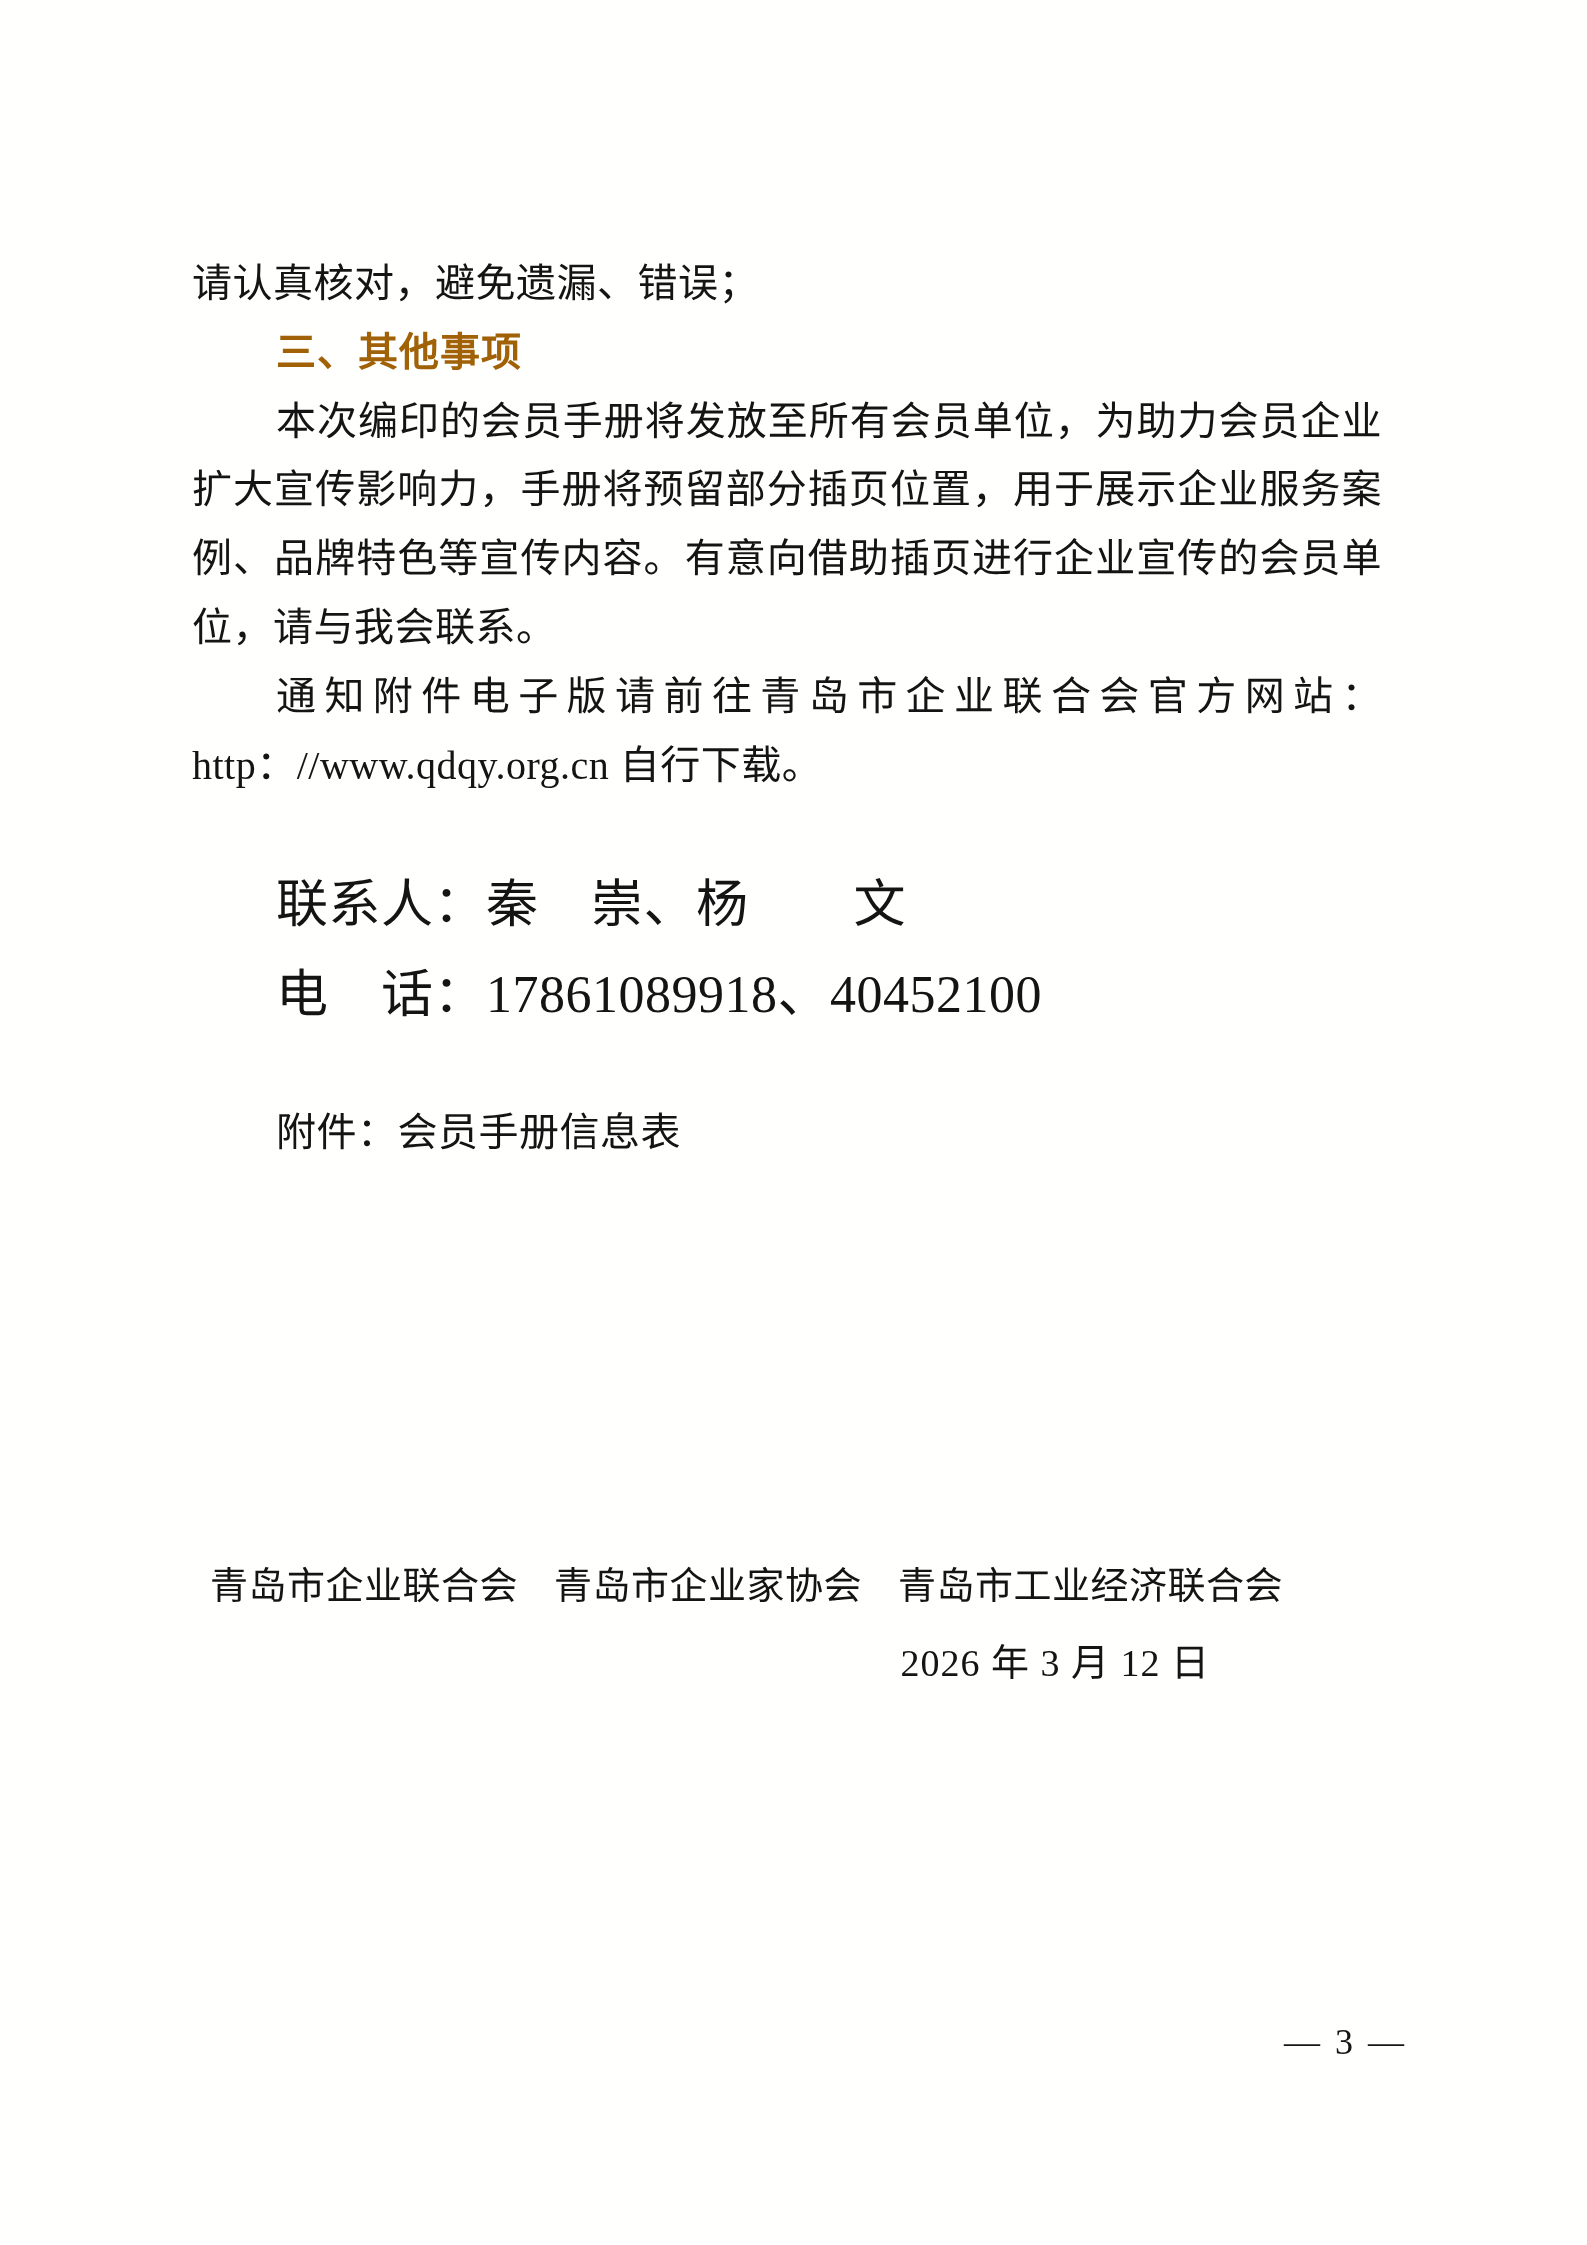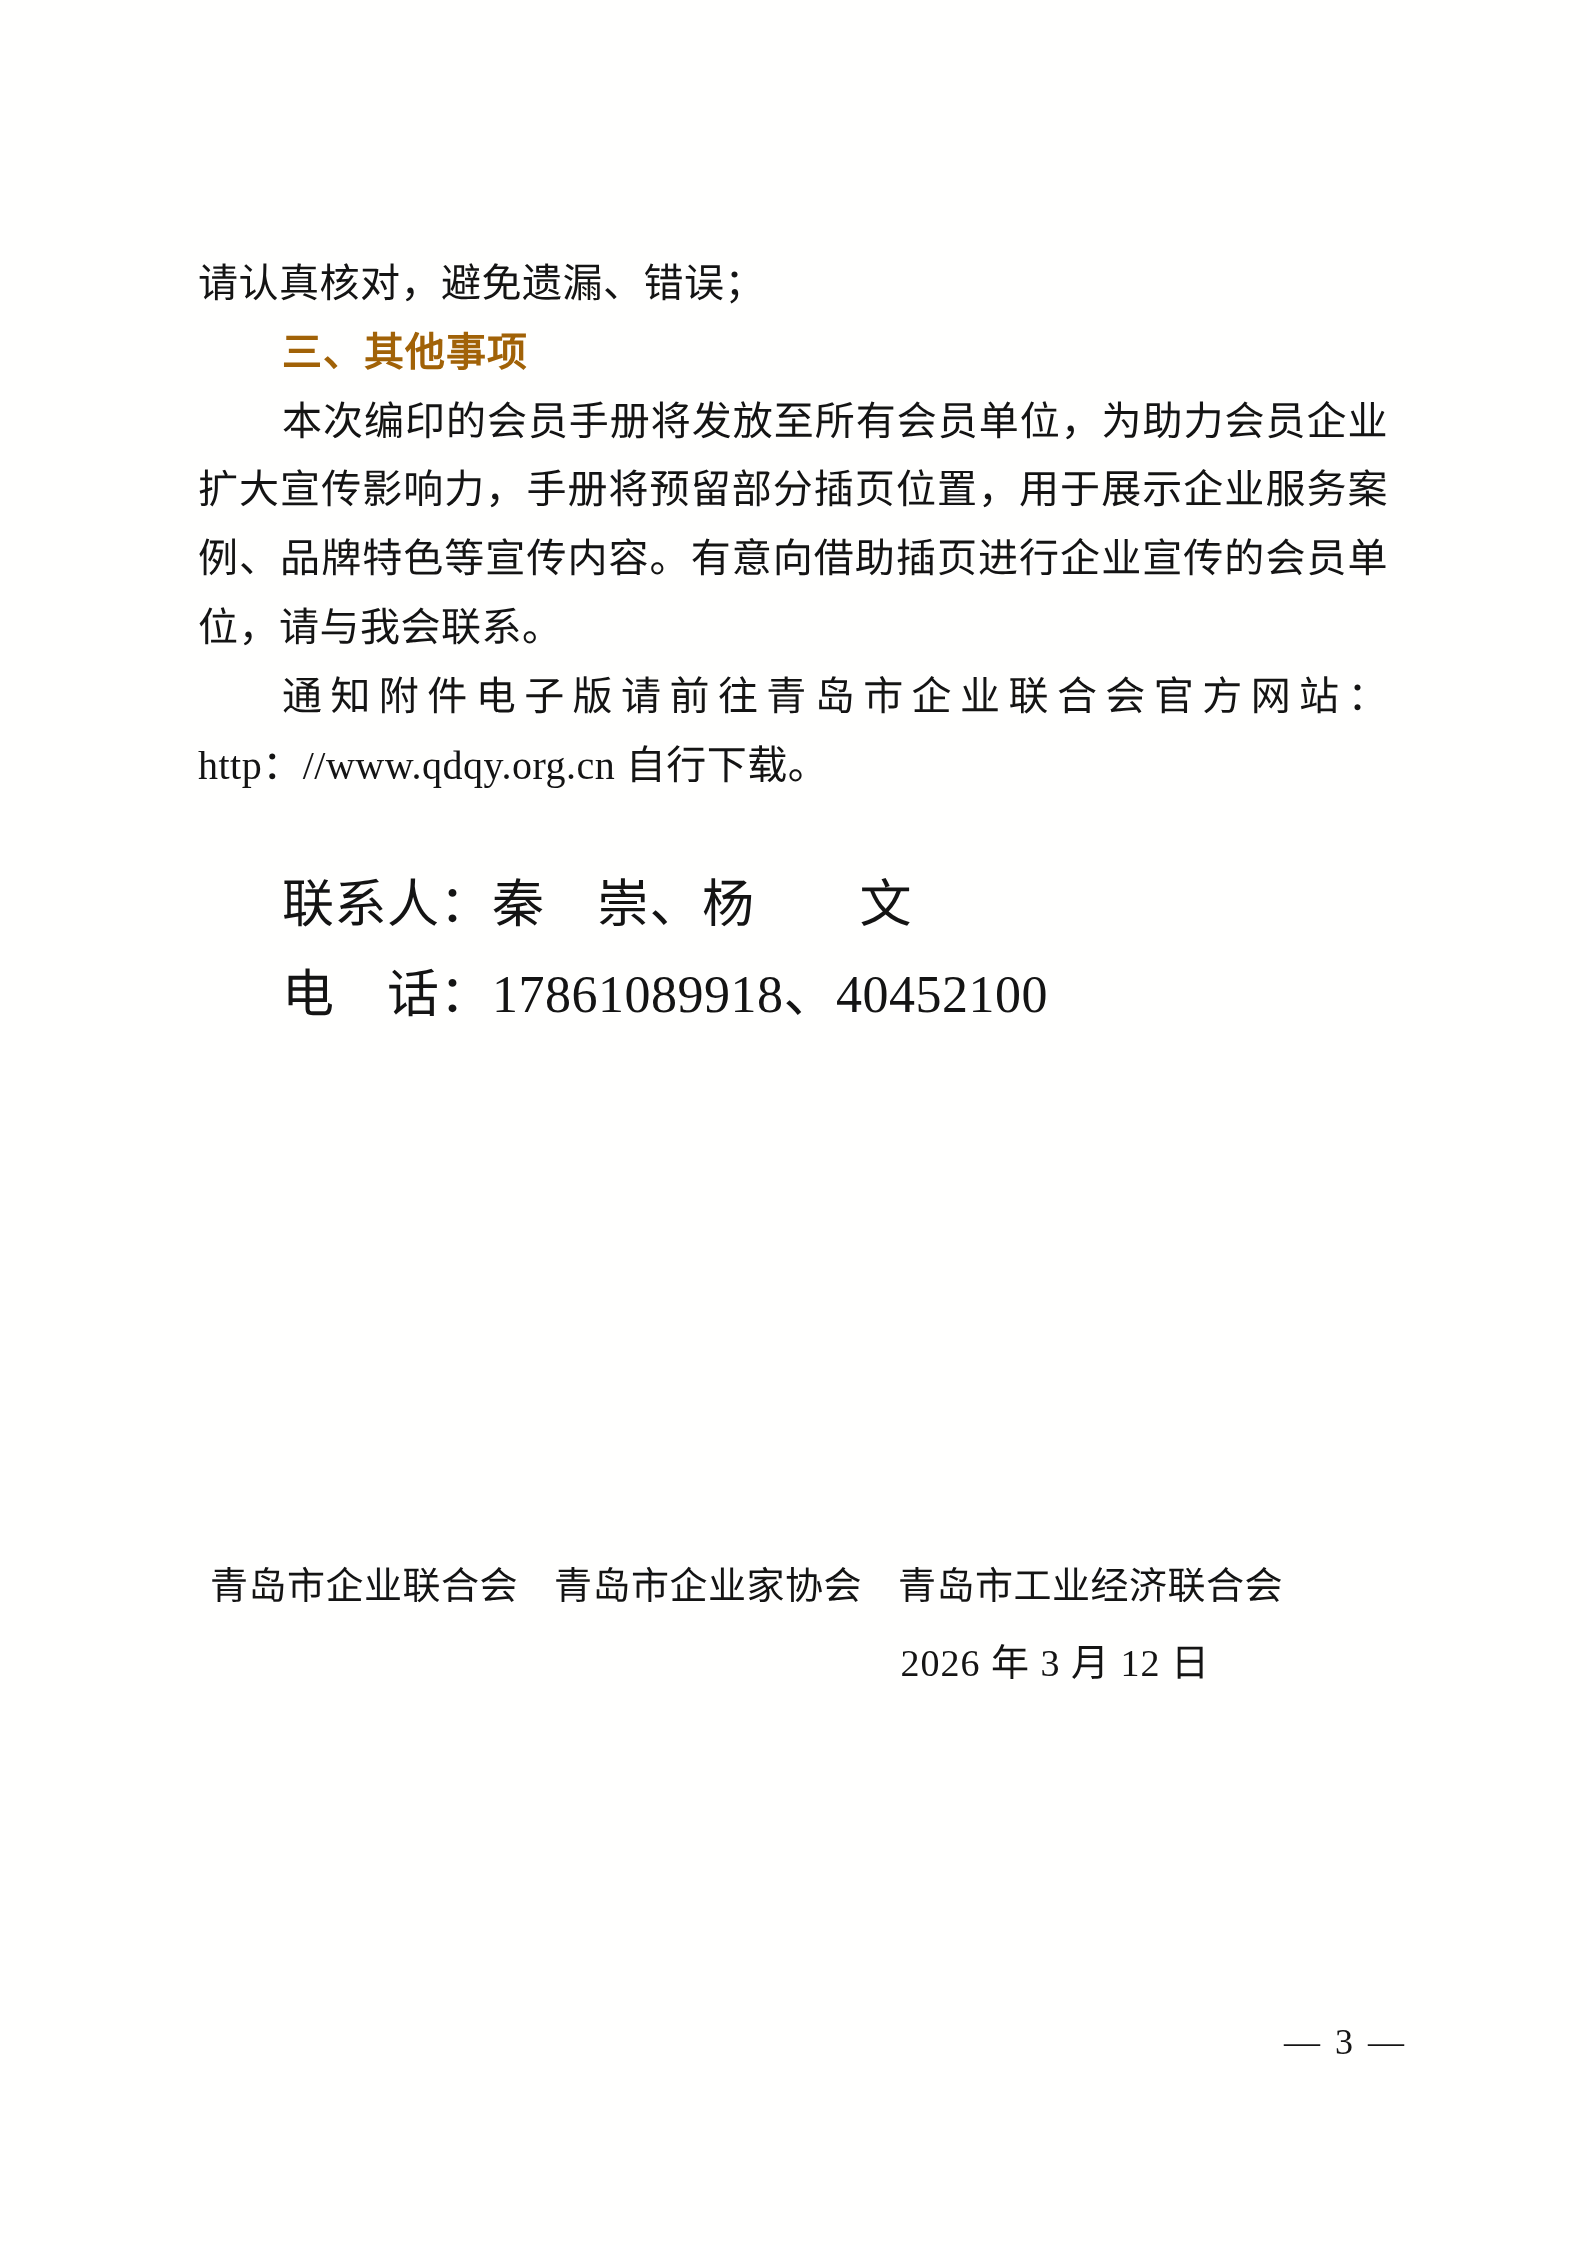--- a/index.html
+++ b/index.html
@@ -18,21 +18,21 @@
   .page {
     position: absolute;
     top: 0;
     left: 0;
     width: 1587px;
     height: 2245px;
     background: #fffffe;
   }
   .content {
     position: absolute;
-    left: 198px;
+    left: 192px;
     top: 250px;
     width: 1190px;
   }
   .para {
     font-size: 40px;
     line-height: 1.72;
     letter-spacing: 0.5px;
     text-align: justify;
     text-justify: inter-ideograph;
     margin: 0;
@@ -117,20 +117,21 @@
 
     <p class="para indent url-text">通知附件电子版请前往青岛市企业联合会官方网站：http：//www.qdqy.org.cn 自行下载。</p>
 
     <div class="spacer-md"></div>
 
     <p class="contact-line">联系人：秦　崇、杨　　文</p>
     <p class="contact-line">电　话：17861089918、40452100</p>
 
     <div class="spacer-md"></div>
 
+    <p class="attach-line">附件：会员手册信息表</p>
 
   </div>
 
   <div class="signature">
     <div class="sig-orgs">
       <span>青岛市企业联合会</span>
       <span>青岛市企业家协会</span>
       <span>青岛市工业经济联合会</span>
     </div>
     <div class="sig-date">2026 年 3 月 12 日</div>

